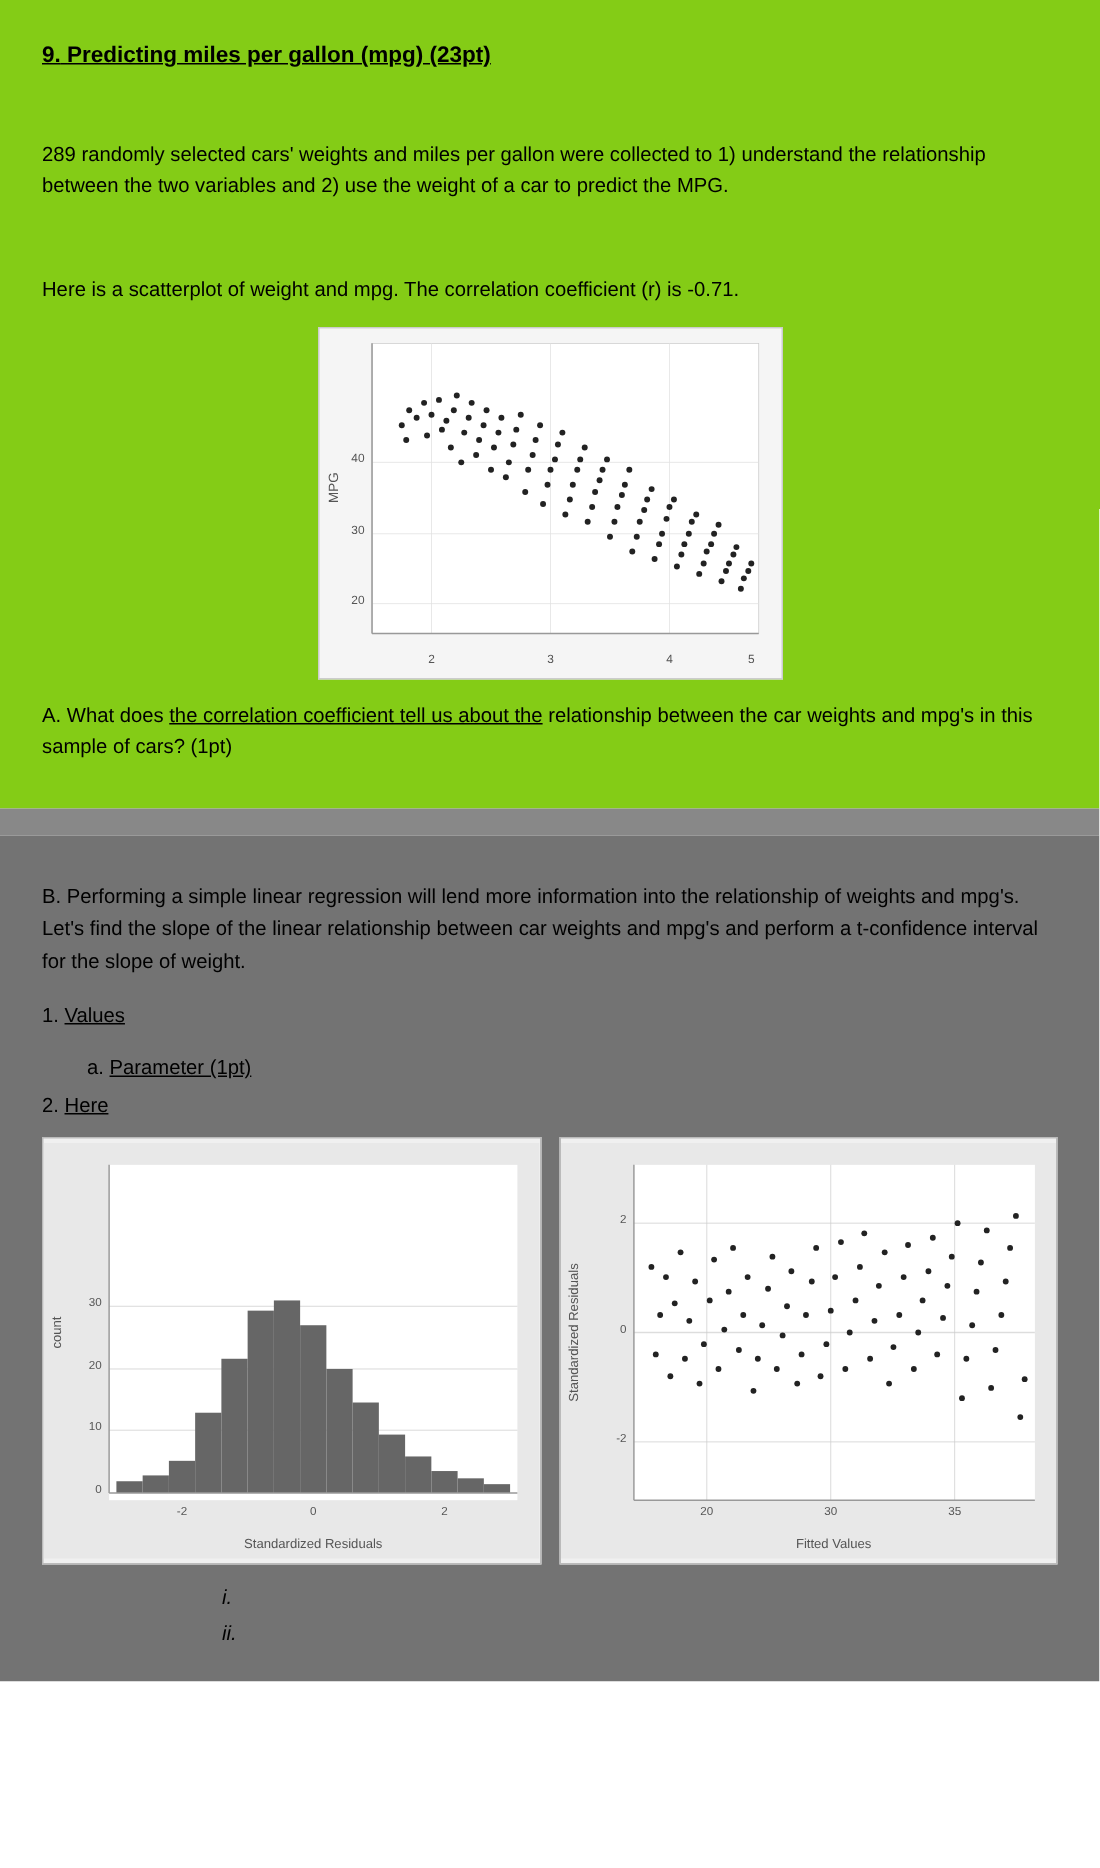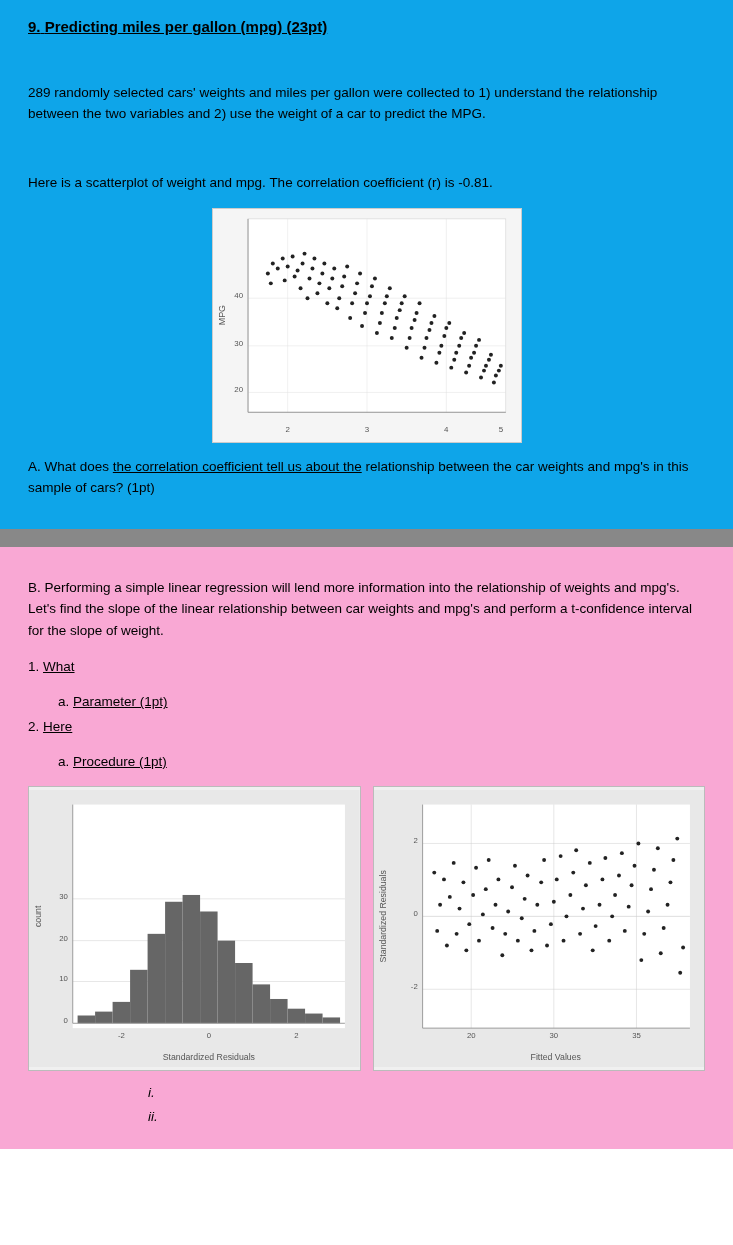--- a/index.html
+++ b/index.html
@@ -5,32 +5,32 @@
     * { box-sizing: border-box; margin: 0; padding: 0; }
     body {
       font-family: Arial, sans-serif;
       font-size: 14px;
       background: #fff;
       color: #000;
       width: 733px;
     }
 
     .page-section {
-      padding: 18px 28px 30px 28px;
-      background: #0ea5e9;
+      padding: 28px 28px 30px 28px;
+      background: #84cc16;
     }
 
     .divider {
       height: 18px;
       background: #888;
     }
 
     .section-b {
       padding: 30px 28px 20px 28px;
-      background: #f9a8d4;
+      background: #737373;
     }
 
     .question-title {
       font-size: 15px;
       font-weight: bold;
       text-decoration: underline;
       margin-bottom: 12px;
     }
 
     .question-title span {
@@ -152,21 +152,21 @@
 
 <div class="page-section">
 
   <div class="question-title">
     <span>9.</span>
     <span>Predicting miles per gallon (mpg) (23pt)</span>
   </div>
 
   <p class="intro-text">289 randomly selected cars' weights and miles per gallon were collected to 1) understand the relationship between the two variables and 2) use the weight of a car to predict the MPG.</p>
 
-  <p class="intro-text">Here is a scatterplot of weight and mpg. The correlation coefficient (r) is -0.81.</p>
+  <p class="intro-text">Here is a scatterplot of weight and mpg. The correlation coefficient (r) is -0.71.</p>
 
   <div class="scatterplot-container">
     <div class="scatterplot-img">
       <svg class="chart-svg" viewBox="0 0 310 235" xmlns="http://www.w3.org/2000/svg">
 
         <rect width="310" height="235" fill="#f5f5f5"></rect>
 
         <rect x="35" y="10" width="260" height="195" fill="white" stroke="#ccc" stroke-width="0.5"></rect>
 
         <text transform="rotate(-90, 12, 107)" x="12" y="107" text-anchor="middle" font-size="9" fill="#555">MPG</text>
@@ -301,35 +301,30 @@
 <div class="section-b">
 
   <p class="b-intro">
     <span>B.</span>
     <span>Performing a simple linear regression will lend more information into the relationship of weights and mpg's.  Let's find the slope of the linear relationship between car weights and mpg's and perform a t-confidence interval for the slope of weight.</span>
   </p>
 
   <ol class="numbered-list">
 
     <li>
-      <span>1.  </span><span class="list-label underline-text">What</span>
+      <span>1.  </span><span class="list-label underline-text">Values</span>
       <ul class="sub-list">
         <li>
           <span class="sub-label">a.  </span><span class="sub-text">Parameter (1pt)</span>
         </li>
       </ul>
     </li>
 
     <li>
       <span>2.  </span><span class="list-label underline-text">Here</span>
-      <ul class="sub-list">
-        <li>
-          <span class="sub-label">a.  </span><span class="sub-text">Procedure (1pt)</span>
-        </li>
-      </ul>
     </li>
 
   </ol>
 
   <div class="plots-row">
 
     <div class="plot-box">
       <svg width="100%" height="100%" viewBox="0 0 340 285" xmlns="http://www.w3.org/2000/svg">
         <rect width="340" height="285" fill="#e8e8e8"></rect>
         <rect x="45" y="15" width="280" height="230" fill="white"></rect>

